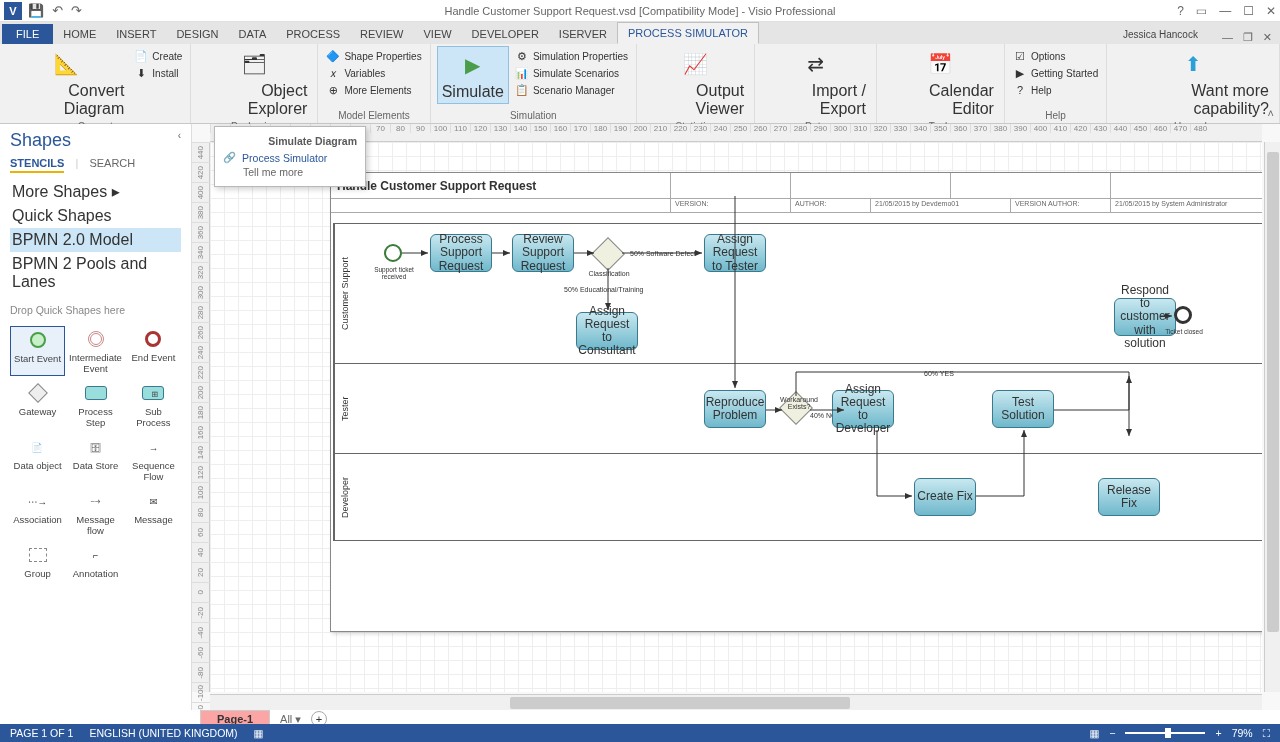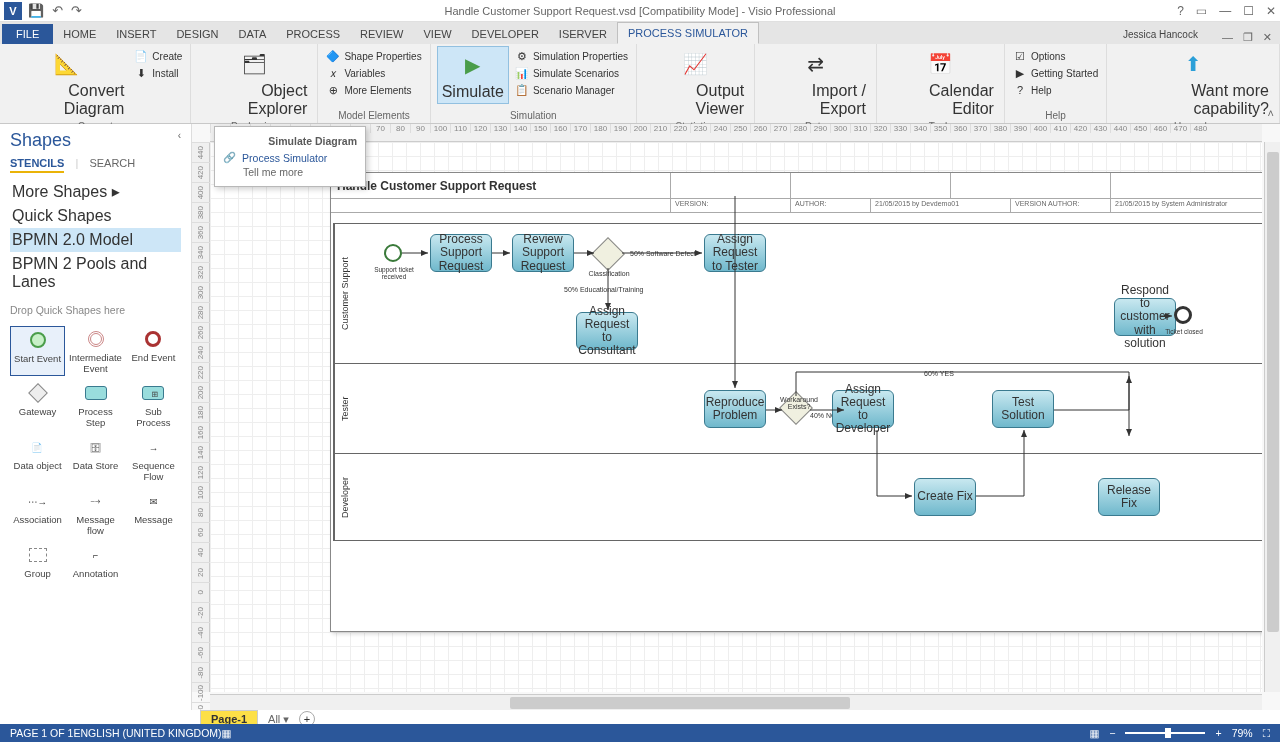--- a/index.html
+++ b/index.html
@@ -86,33 +86,33 @@
 .bpmn-task { position: absolute; width: 62px; height: 38px; background: linear-gradient(#c8e8f0, #6fb8cc); border: 1px solid #3a7a8f; border-radius: 6px; font-size: 12px; text-align: center; display: flex; align-items: center; justify-content: center; padding: 2px; line-height: 1.1; }
 .bpmn-event { position: absolute; width: 18px; height: 18px; border: 2px solid #3a7a3a; border-radius: 50%; background: #fff; }
 .bpmn-event.end { border: 3px solid #333; }
 .bpmn-event-lbl { position: absolute; font-size: 6.5px; text-align: center; width: 40px; }
 .bpmn-gateway { position: absolute; width: 24px; height: 24px; border: 1px solid #888; background: #f0f0e0; transform: rotate(45deg); }
 .bpmn-gw-lbl { position: absolute; font-size: 7px; text-align: center; }
 .flow-lbl { position: absolute; font-size: 7px; color: #333; }
 
 
 .page-tabs { position: absolute; left: 200px; bottom: 14px; height: 18px; display: flex; align-items: center; gap: 10px; font-size: 11px; }
-.page-tabs .ptab { padding: 2px 10px; border: 1px solid #ccc; background: #fde047; font-weight: bold; }
+.page-tabs .ptab { padding: 2px 16px; border: 1px solid #ccc; background: #fca5a5; font-weight: bold; }
 .page-tabs .all { color: #666; }
 .page-tabs .add { width: 16px; height: 16px; border: 1px solid #aaa; border-radius: 50%; text-align: center; line-height: 14px; }
 
 
 .hscroll { position: absolute; bottom: 0; left: 18px; right: 18px; height: 16px; background: #f0f0f0; border-top: 1px solid #ccc; }
 .hscroll .thumb { position: absolute; left: 300px; width: 340px; top: 2px; height: 12px; background: #ccc; border-radius: 2px; }
 .vscroll { position: absolute; right: 0; top: 18px; bottom: 18px; width: 16px; background: #f0f0f0; border-left: 1px solid #ccc; }
 .vscroll .thumb { position: absolute; top: 10px; height: 480px; left: 2px; width: 12px; background: #ccc; border-radius: 2px; }
 
 
 .statusbar { position: absolute; bottom: 0; left: 0; right: 0; height: 18px; background: #2b579a; color: #fff; display: flex; align-items: center; font-size: 10.5px; padding: 0 10px; }
-.statusbar .sb-left { display: flex; gap: 0; }
+.statusbar .sb-left { display: flex; gap: 16px; }
 .statusbar .sb-right { margin-left: auto; display: flex; align-items: center; gap: 10px; }
 .statusbar .zoom-slider { width: 80px; height: 2px; background: #fff; position: relative; }
 .statusbar .zoom-slider::after { content: ''; position: absolute; left: 50%; top: -4px; width: 6px; height: 10px; background: #fff; }
 
 svg.arrow { position: absolute; overflow: visible; pointer-events: none; }
 svg.arrow line, svg.arrow polyline { stroke: #333; stroke-width: 1; fill: none; marker-end: url(#ah); }
 </style>
 </head>
 <body>
 

